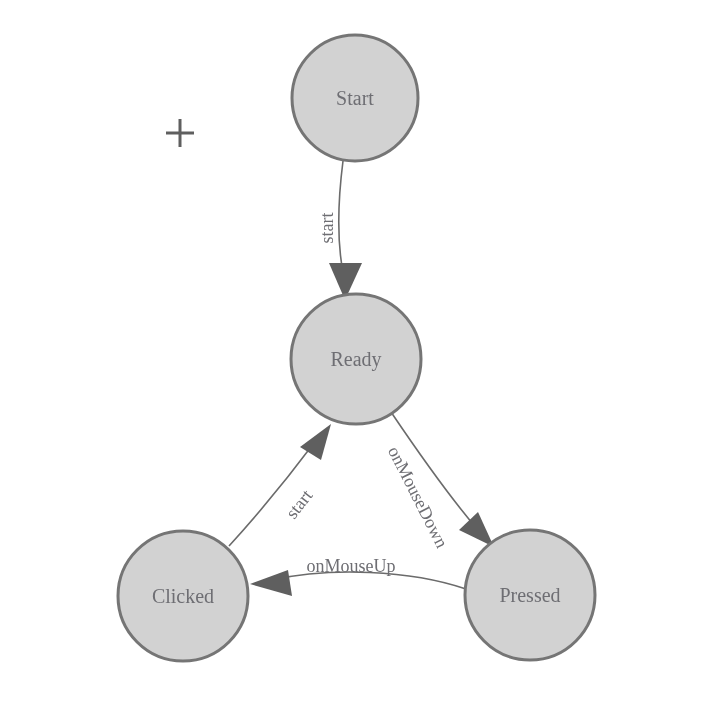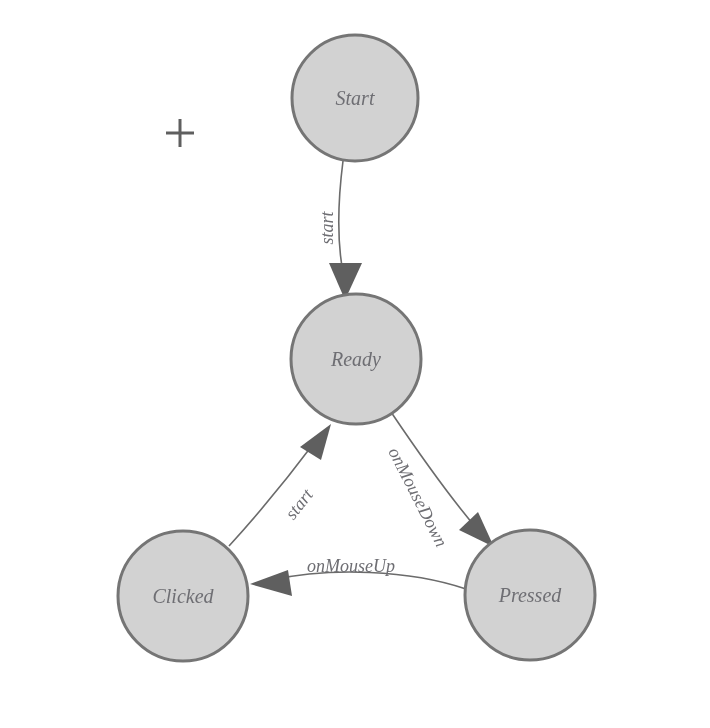--- a/index.html
+++ b/index.html
@@ -12,21 +12,20 @@
     width: 710px;
     height: 728px;
     font-family: "Liberation Serif", "DejaVu Serif", serif;
     overflow: hidden;
   }
   #canvas-root {
     position: relative;
     width: 664px;
     height: 728px;
     background: #ffffff;
-    font-style: italic;
   }
   #diagram-svg {
     position: absolute;
     top: 0;
     left: 0;
     width: 710px;
     height: 728px;
     display: block;
   }
   .node-circle {

